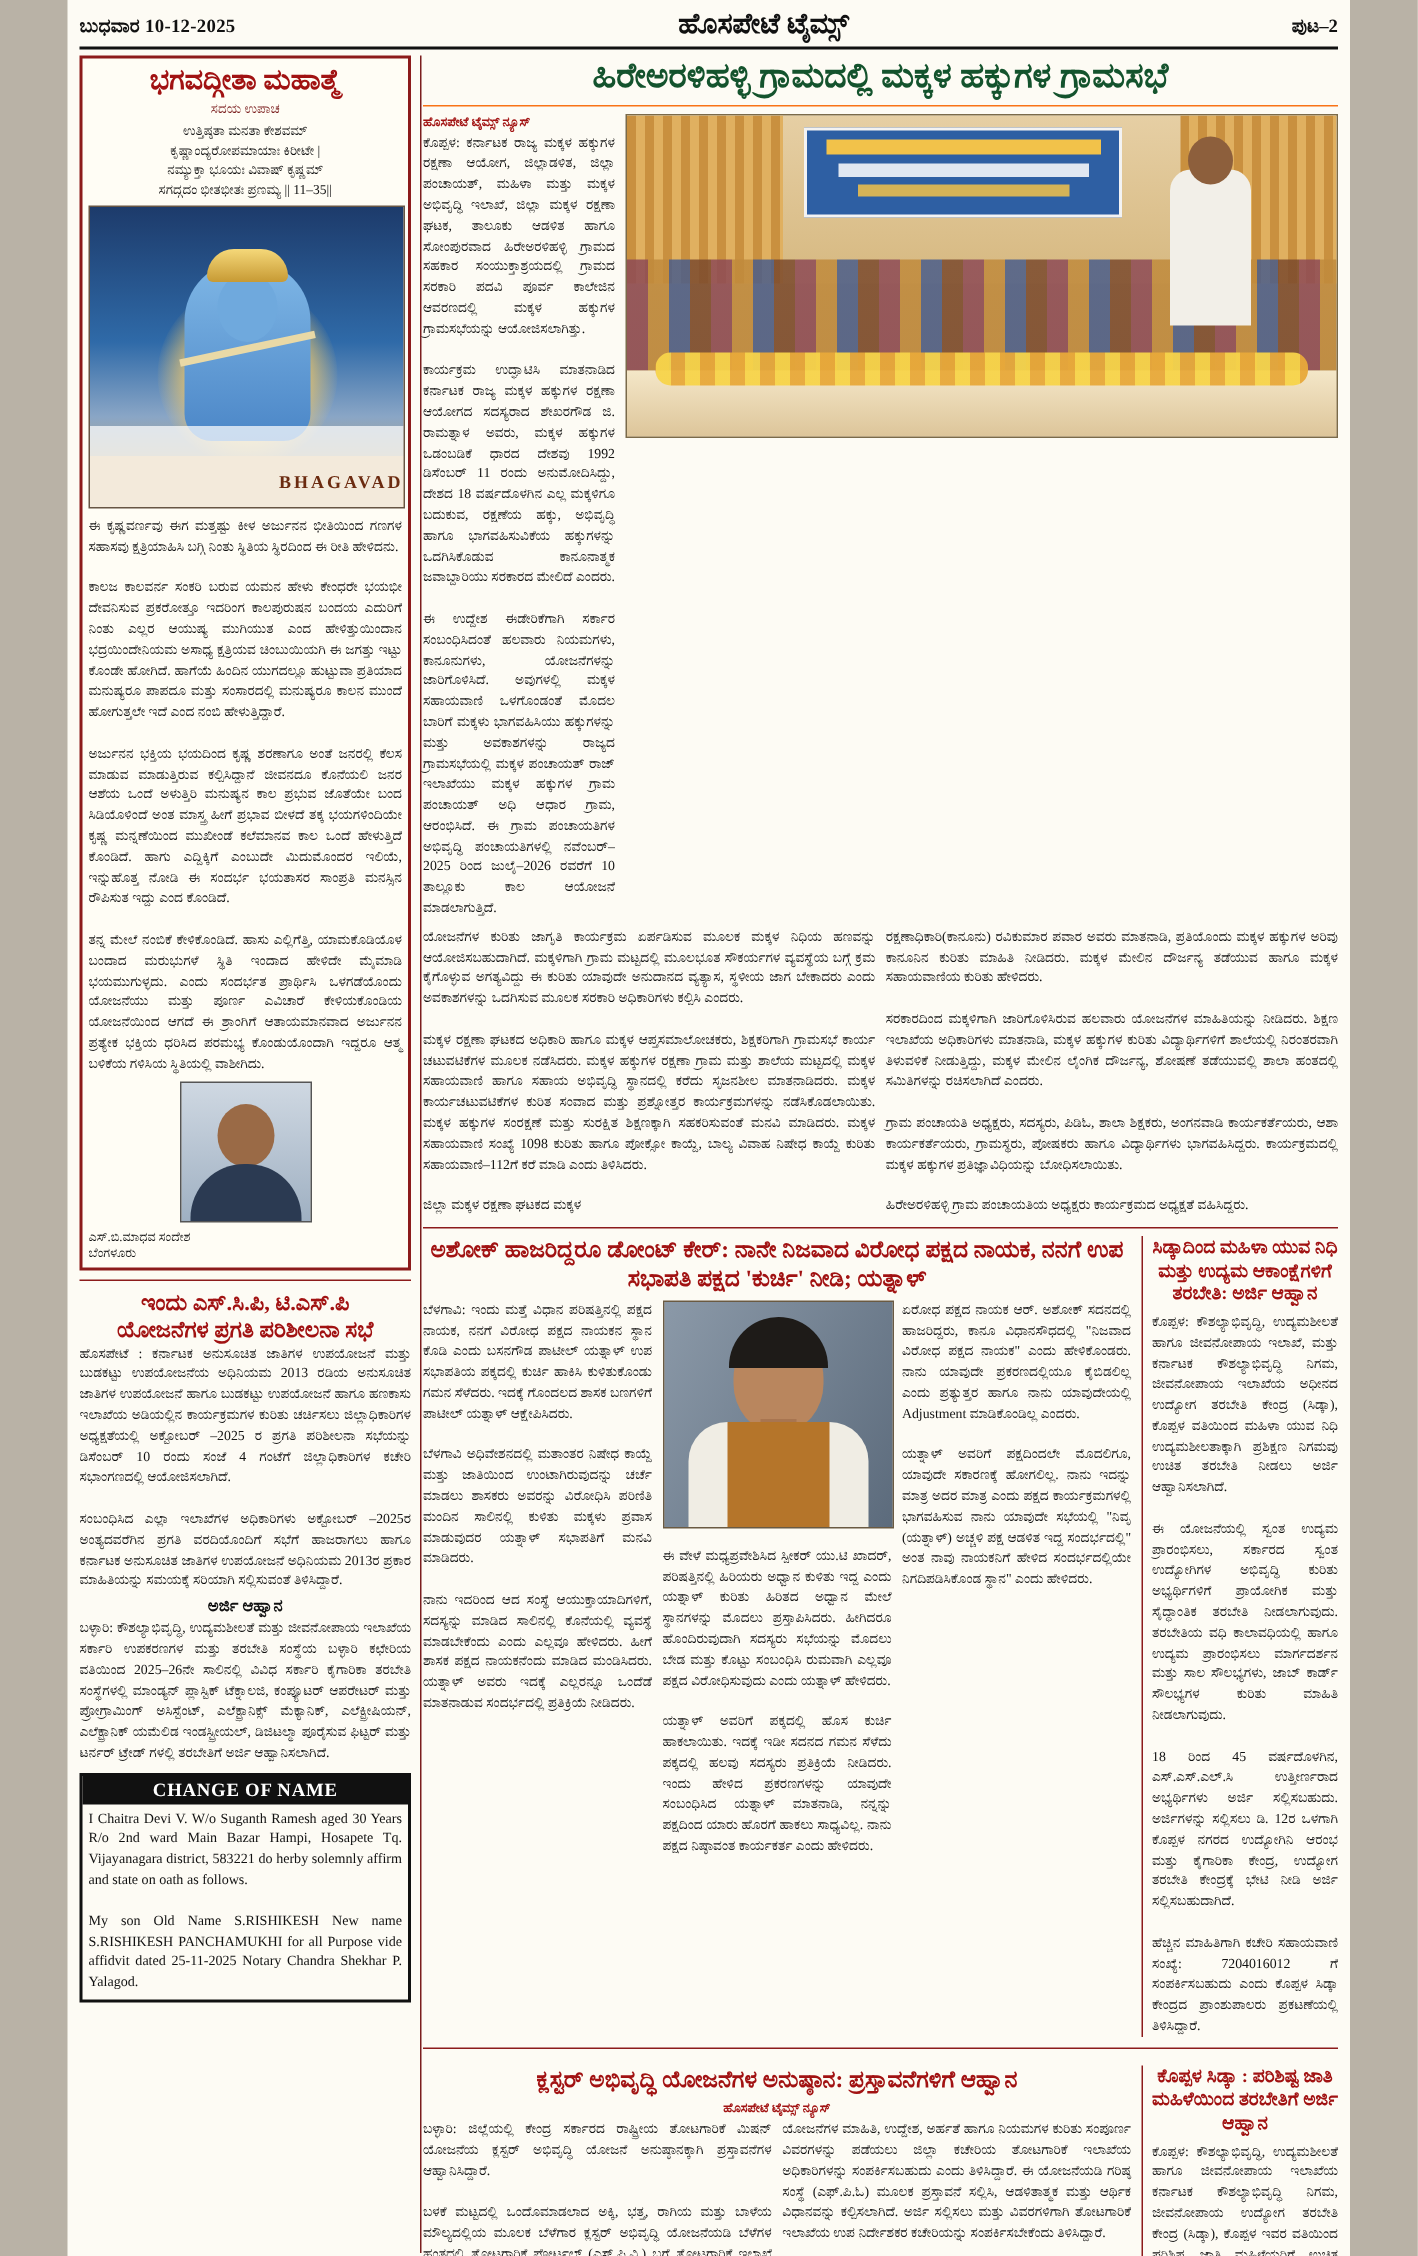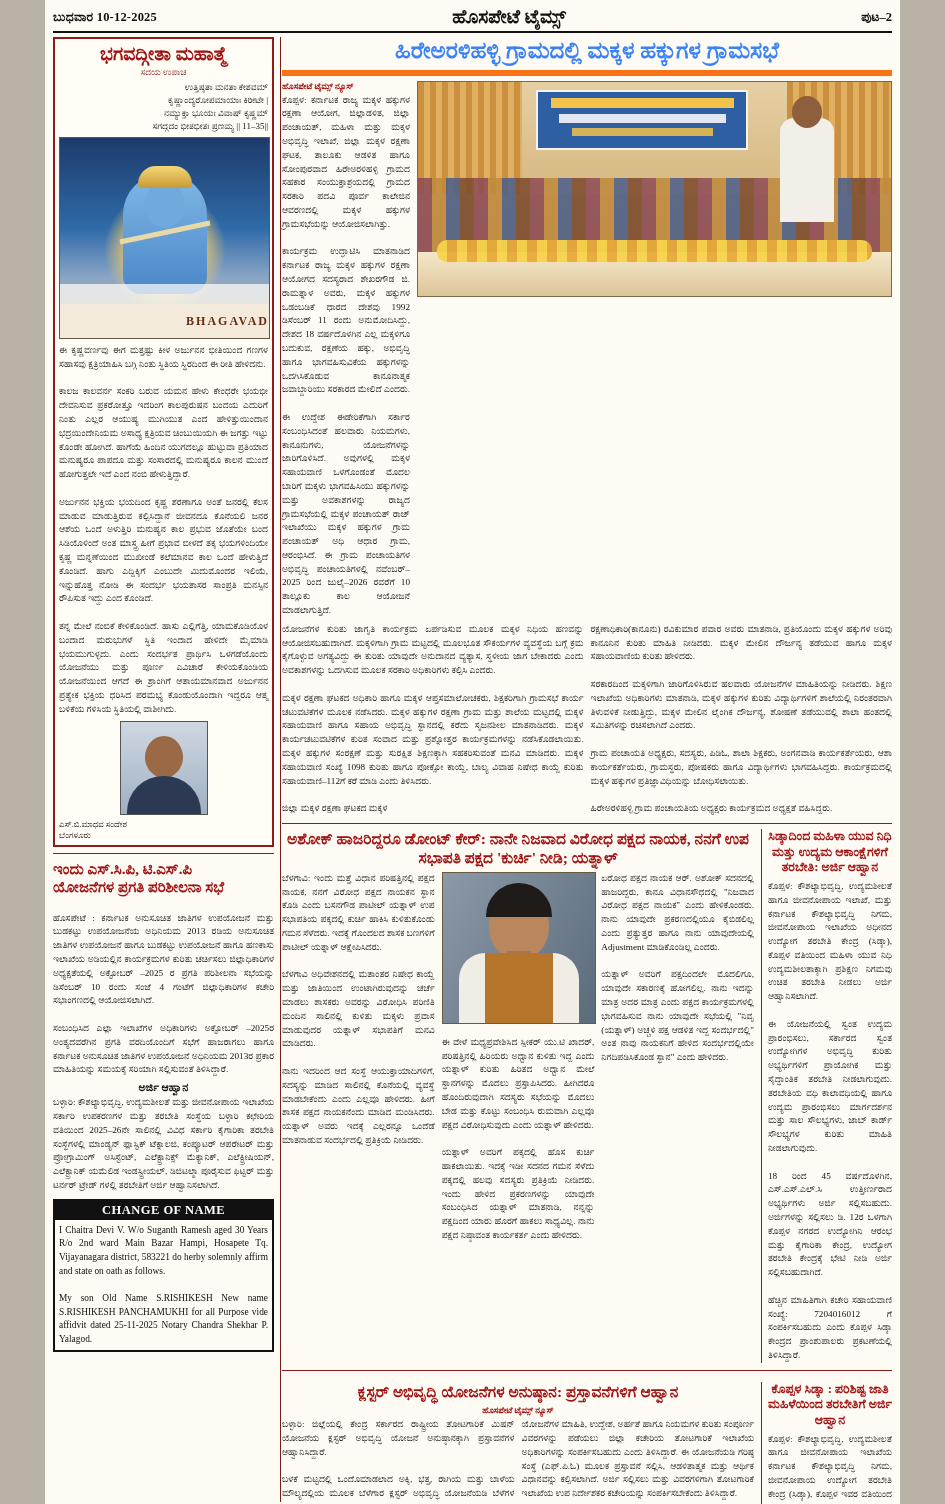--- a/index.html
+++ b/index.html
@@ -20,21 +20,21 @@
 
   
   .frame{display:flex;gap:1px;height:1465px;}
   .col-left{width:228px;border-right:1px solid #7a1d1d;padding-right:6px;box-sizing:border-box;}
   .col-right{flex:1;display:flex;flex-direction:column;}
 
   
   .gita-box{border:2px solid #8c1b1b;padding:4px;background:#fffdf5;}
   .gita-title{color:#a11212;font-size:19px;font-weight:bold;text-align:center;line-height:1.15;}
   .gita-sub{color:#7a1d1d;font-size:9px;text-align:center;margin-top:2px;}
-  .gita-verse{color:#111;font-size:9px;text-align:right;line-height:1.45;margin-top:3px;}
+  .gita-verse{color:#111;font-size:9px;text-align:center;line-height:1.45;margin-top:3px;}
   .gita-img{
     width:100%;height:200px;margin-top:4px;position:relative;overflow:hidden;
     background:linear-gradient(#1d3b6b,#2f6aa8 45%,#8aa6c6 70%,#caa24f 100%);
     border:1px solid #654;
   }
   .gita-img .halo{position:absolute;left:50%;top:26%;width:120px;height:120px;margin-left:-60px;border-radius:50%;
      background:radial-gradient(circle,#ffe9a8 0%,#f0c86a 40%,rgba(240,200,106,0) 72%);}
   .gita-img .figure{position:absolute;left:50%;top:18%;width:84px;height:120px;margin-left:-42px;border-radius:40px 40px 18px 18px;
      background:linear-gradient(#7fb7e6,#4b86c7);}
   .gita-img .face{position:absolute;left:50%;top:22%;width:40px;height:46px;margin-left:-20px;border-radius:50%;
@@ -50,32 +50,32 @@
   .gita-author{font-size:8.5px;text-align:left;color:#111;margin-top:4px;line-height:1.3;}
   .author-photo{
     width:86px;height:92px;margin:4px auto 2px auto;border:1px solid #555;
     background:linear-gradient(#cfd8e2,#9fb0c2);position:relative;overflow:hidden;
   }
   .author-photo .head{position:absolute;left:50%;top:14px;width:38px;height:42px;margin-left:-19px;border-radius:50%;background:#9a6a46;}
   .author-photo .body{position:absolute;left:50%;bottom:0;width:74px;height:38px;margin-left:-37px;border-radius:36px 36px 0 0;background:#2b3a52;}
 
   .hr-red{border:0;border-top:1px solid #8c1b1b;margin:6px 0;}
 
-  .sec-head{color:#a11212;font-size:15px;font-weight:bold;line-height:1.2;margin:2px 0 16px 0;}
+  .sec-head{color:#a11212;font-size:15px;font-weight:bold;text-align:center;line-height:1.2;margin:2px 0 0 0;}
   .body-txt{font-size:9.2px;line-height:1.5;color:#111;text-align:justify;}
   .center-bold{text-align:center;font-weight:bold;font-size:11px;color:#111;margin:4px 0 2px;}
 
   .change-box{border:2px solid #111;margin-top:6px;}
   .change-head{background:#111;color:#fff;text-align:center;font-weight:bold;font-size:12.5px;padding:2px 0;letter-spacing:.5px;}
   .change-body{font-size:9.4px;line-height:1.45;padding:4px;color:#111;text-align:justify;}
 
   
   .lead-head{
-    color:#3b82f6;font-size:23px;font-weight:bold;text-align:center;line-height:1.2;
-    border-bottom:6px solid #f97316;padding-bottom:5px;margin-bottom:5px;
+    color:#14532d;font-size:23px;font-weight:bold;text-align:center;line-height:1.2;
+    border-bottom:1px solid #f97316;padding-bottom:5px;margin-bottom:5px;
   }
   .lead-wrap{display:flex;gap:7px;}
   .lead-col{width:128px;}
   .byline{color:#a11212;font-size:8.5px;font-weight:bold;margin-bottom:2px;}
   .photo-main{
     flex:1;height:214px;border:1px solid #7a6a4a;position:relative;overflow:hidden;
     background:linear-gradient(#d9c39a,#c9ab78 55%,#b8986a 100%);
   }
   .photo-main .stage{position:absolute;left:0;right:0;top:0;height:112px;background:linear-gradient(#e6cfa4,#d6b880);}
   .photo-main .banner{position:absolute;left:25%;top:8px;width:44%;height:56px;background:#2e5fa3;border:2px solid #f3f3f3;}

